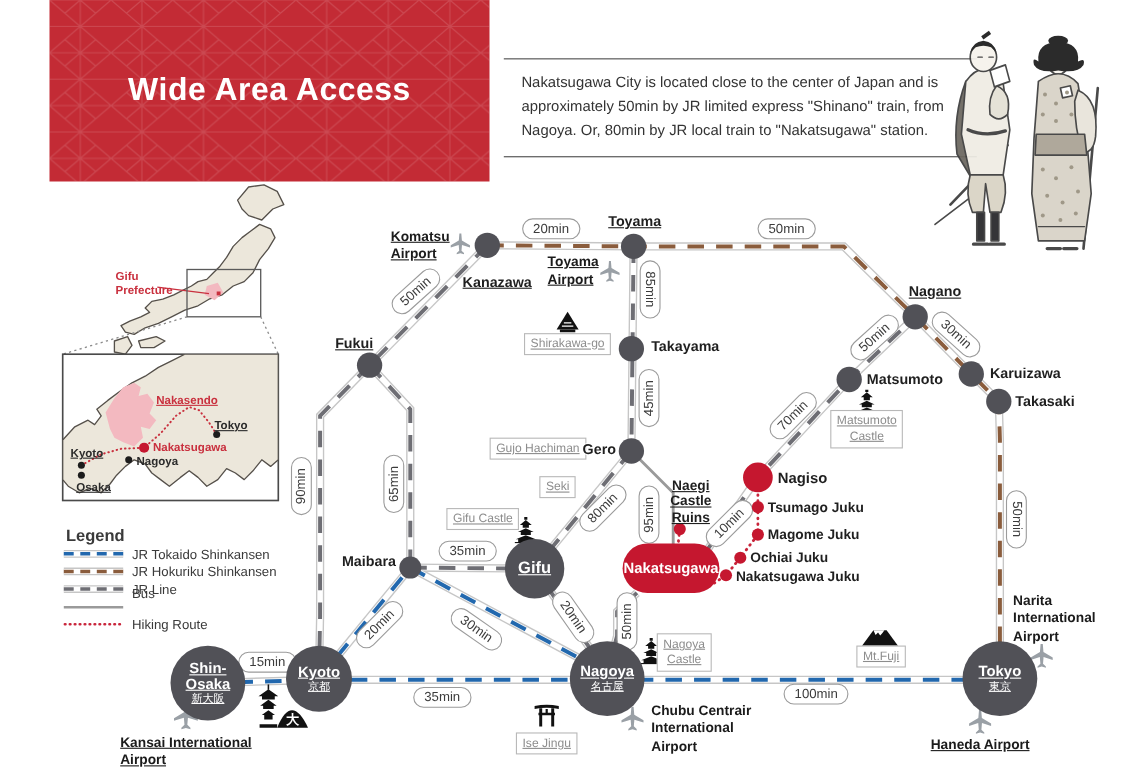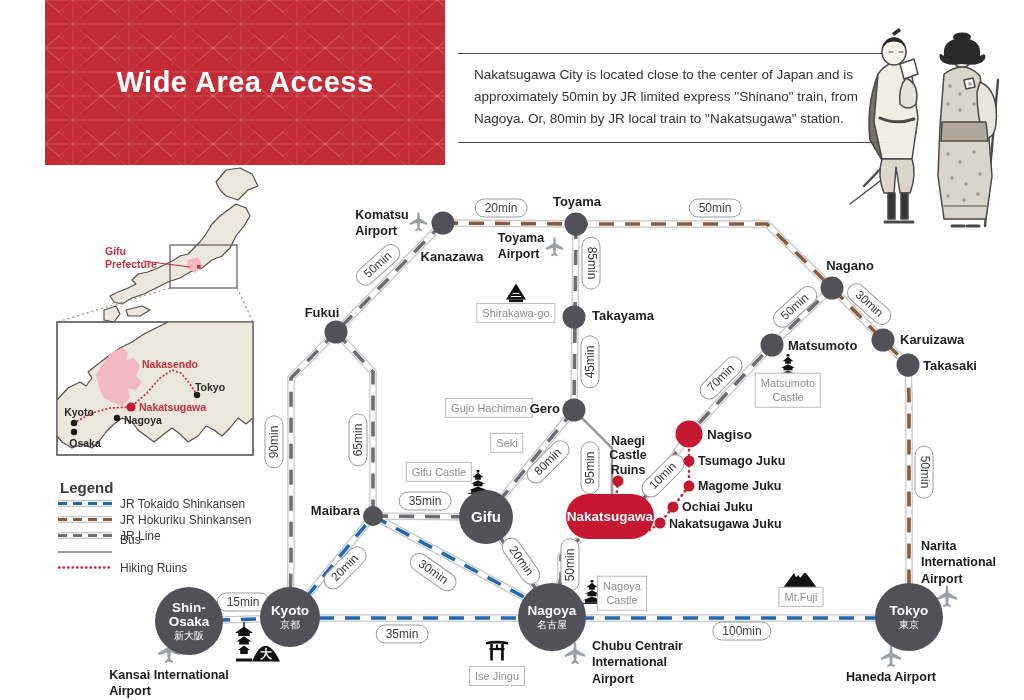--- a/index.html
+++ b/index.html
@@ -1,19 +1,19 @@
 <!DOCTYPE html>
 <html><head>
 <meta charset="utf-8">
 <style>
   html,body{margin:0;padding:0;background:#fff;}
   #canvas{position:relative;width:1024px;height:700px;overflow:hidden;background:#fff;
           font-family:"Liberation Sans","DejaVu Sans",sans-serif;}
   .abs{position:absolute;}
-  .ac{transform:translate(-50%,-50%);}
+  .ac{transform:translate(-50%,-50%);text-decoration:underline;}
   .al{transform:translate(0,-50%);}
   .ar{transform:translate(-100%,-50%);}
   
   .banner{left:45px;top:0;width:400px;height:165px;background:#c32b35;color:#fff;
           display:flex;flex-direction:column;align-items:center;justify-content:center;}
   .banner .t{position:relative;font-size:29px;font-weight:bold;line-height:1.28;text-align:center;letter-spacing:.5px;}
   
   .intro{left:458px;top:53px;width:412px;border-top:1.5px solid #4a4a4a;border-bottom:1.5px solid #4a4a4a;
          padding:10px 2px 12px 16px;font-size:13.5px;color:#333;line-height:1.62;}
   
@@ -312,21 +312,21 @@
       <line x1="1" y1="4.5" x2="55" y2="4.5" stroke="#6e6e74" stroke-width="3.2" stroke-dasharray="9 6"></line>
   </svg>
   <div class="abs lg-label al" style="left:120px;top:536px">JR Line</div>
   <svg class="abs" style="left:57px;top:548px" width="56" height="8" viewBox="0 0 56 8">
     <line x1="1" y1="4" x2="55" y2="4" stroke="#9a9a9a" stroke-width="2.2"></line>
   </svg>
   <div class="abs lg-label al" style="left:120px;top:540px">Bus</div>
   <svg class="abs" style="left:57px;top:563px" width="56" height="9" viewBox="0 0 56 9">
     <line x1="2" y1="4.5" x2="54" y2="4.5" stroke="#c9253b" stroke-width="2.4" stroke-dasharray="0.5 4" stroke-linecap="round"></line>
   </svg>
-  <div class="abs lg-label al" style="left:120px;top:568px">Hiking Ruins</div>
+  <div class="abs lg-label al" style="left:120px;top:568px">Hiking Route</div>
 
   <div class="abs time" style="left:501px;top:208px;transform:translate(-50%,-50%)">20min</div>
   <div class="abs time" style="left:715px;top:208px;transform:translate(-50%,-50%)">50min</div>
   <div class="abs time" style="left:378px;top:265px;transform:translate(-50%,-50%) rotate(-42deg)">50min</div>
   <div class="abs time" style="left:591px;top:263px;transform:translate(-50%,-50%) rotate(90deg)">85min</div>
   <div class="abs time" style="left:590px;top:362px;transform:translate(-50%,-50%) rotate(-90deg)">45min</div>
   <div class="abs time" style="left:274px;top:442px;transform:translate(-50%,-50%) rotate(-90deg)">90min</div>
   <div class="abs time" style="left:358px;top:440px;transform:translate(-50%,-50%) rotate(-90deg)">65min</div>
   <div class="abs time" style="left:548px;top:462px;transform:translate(-50%,-50%) rotate(-45deg)">80min</div>
   <div class="abs time" style="left:590px;top:468px;transform:translate(-50%,-50%) rotate(-90deg)">95min</div>

